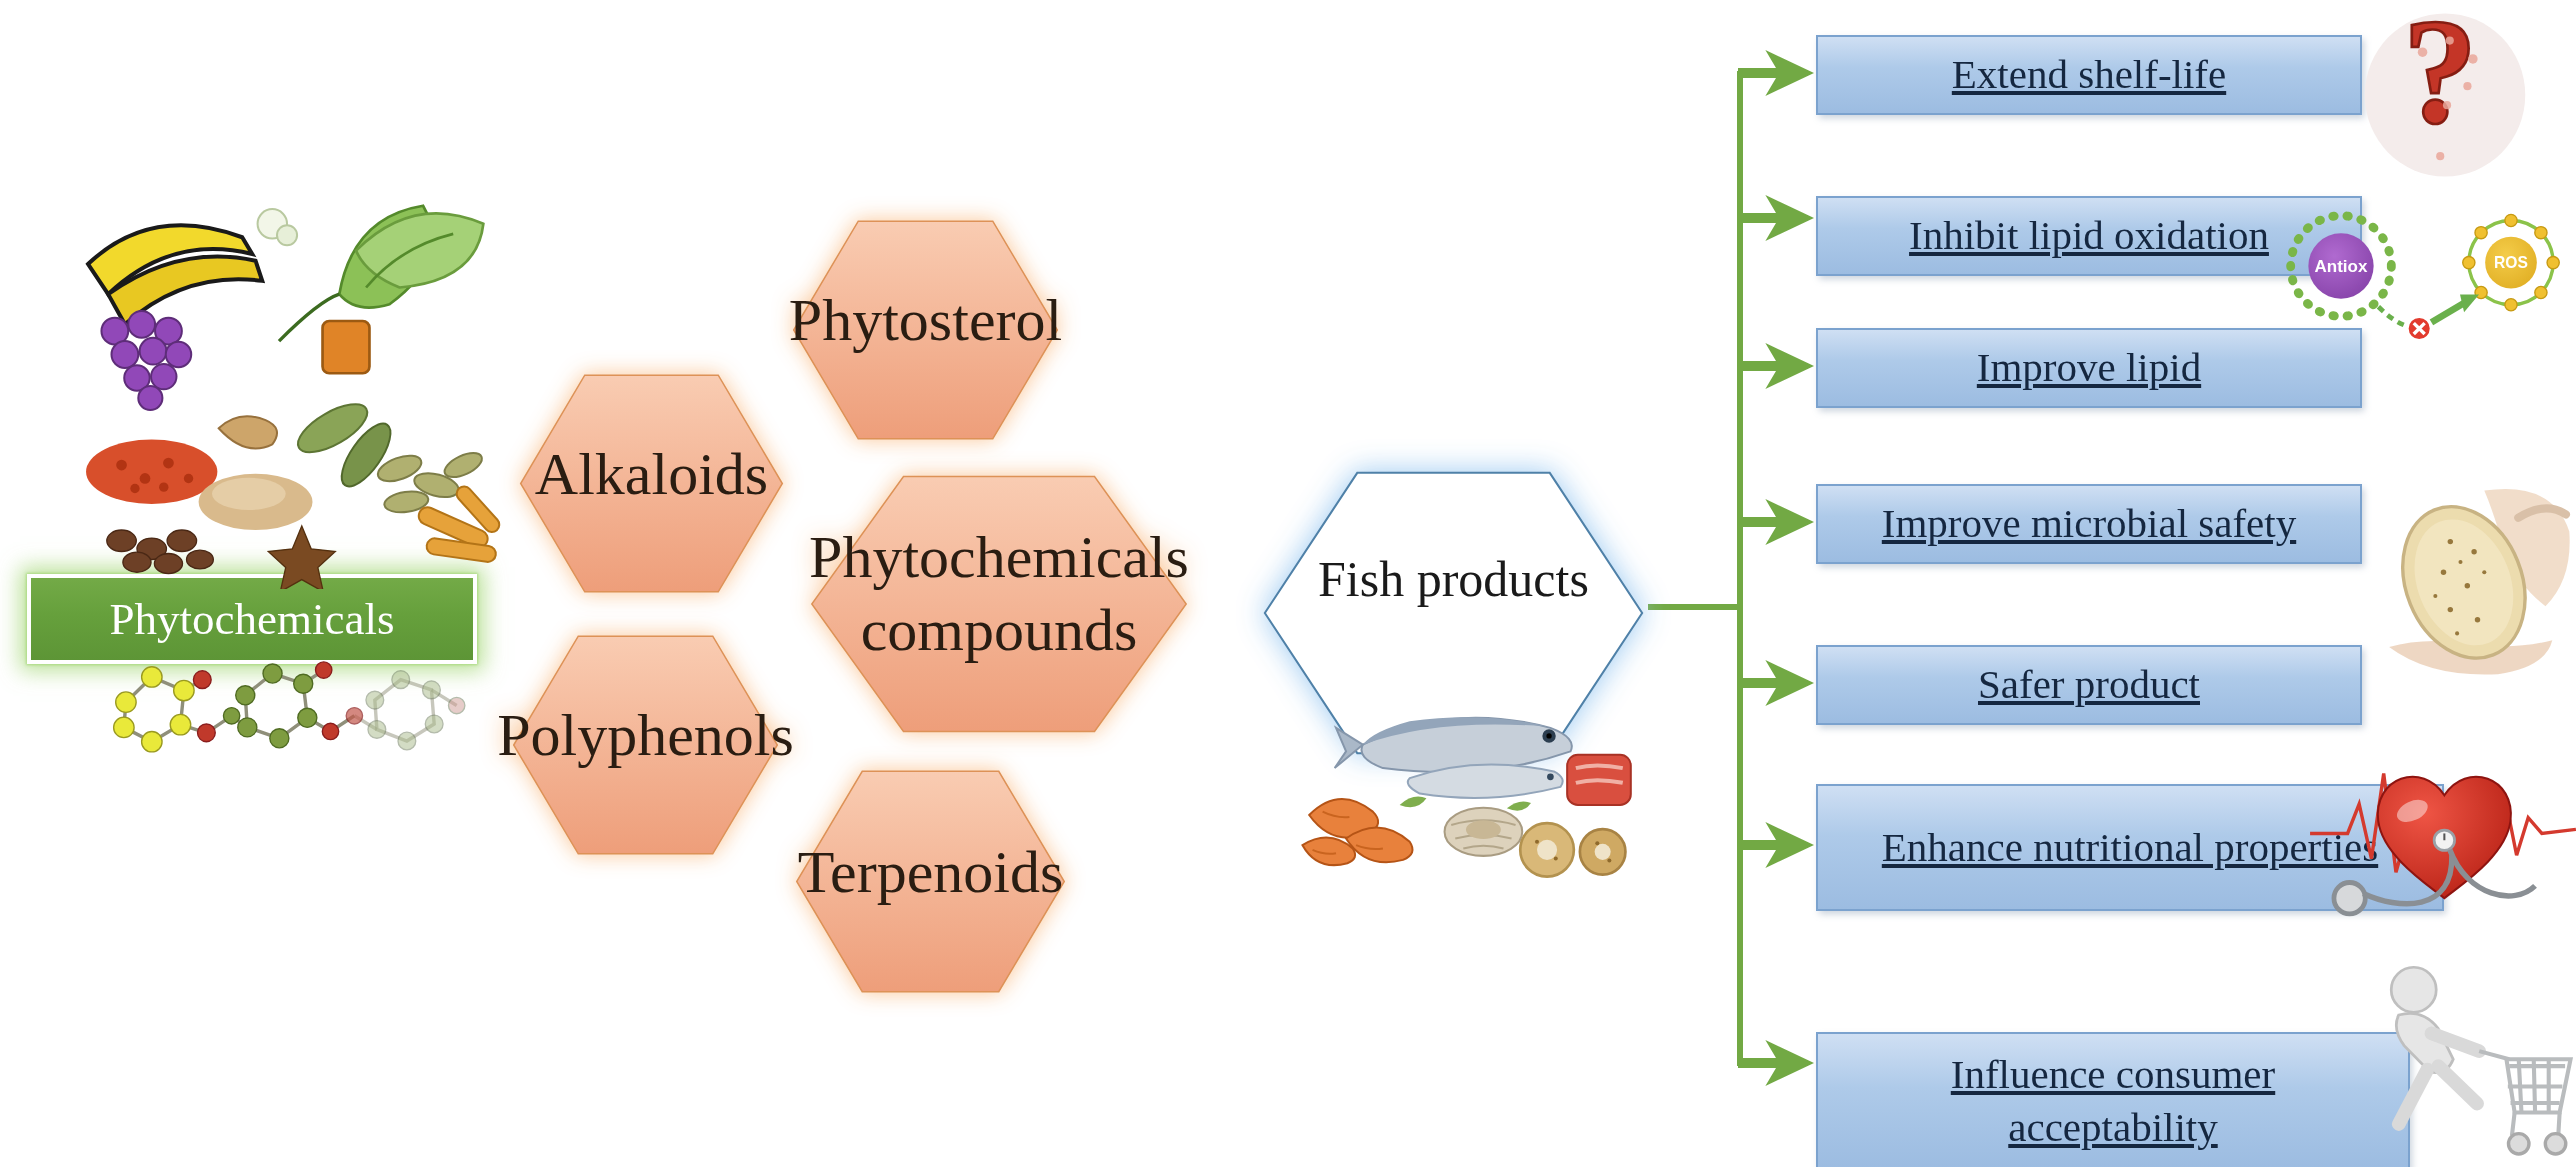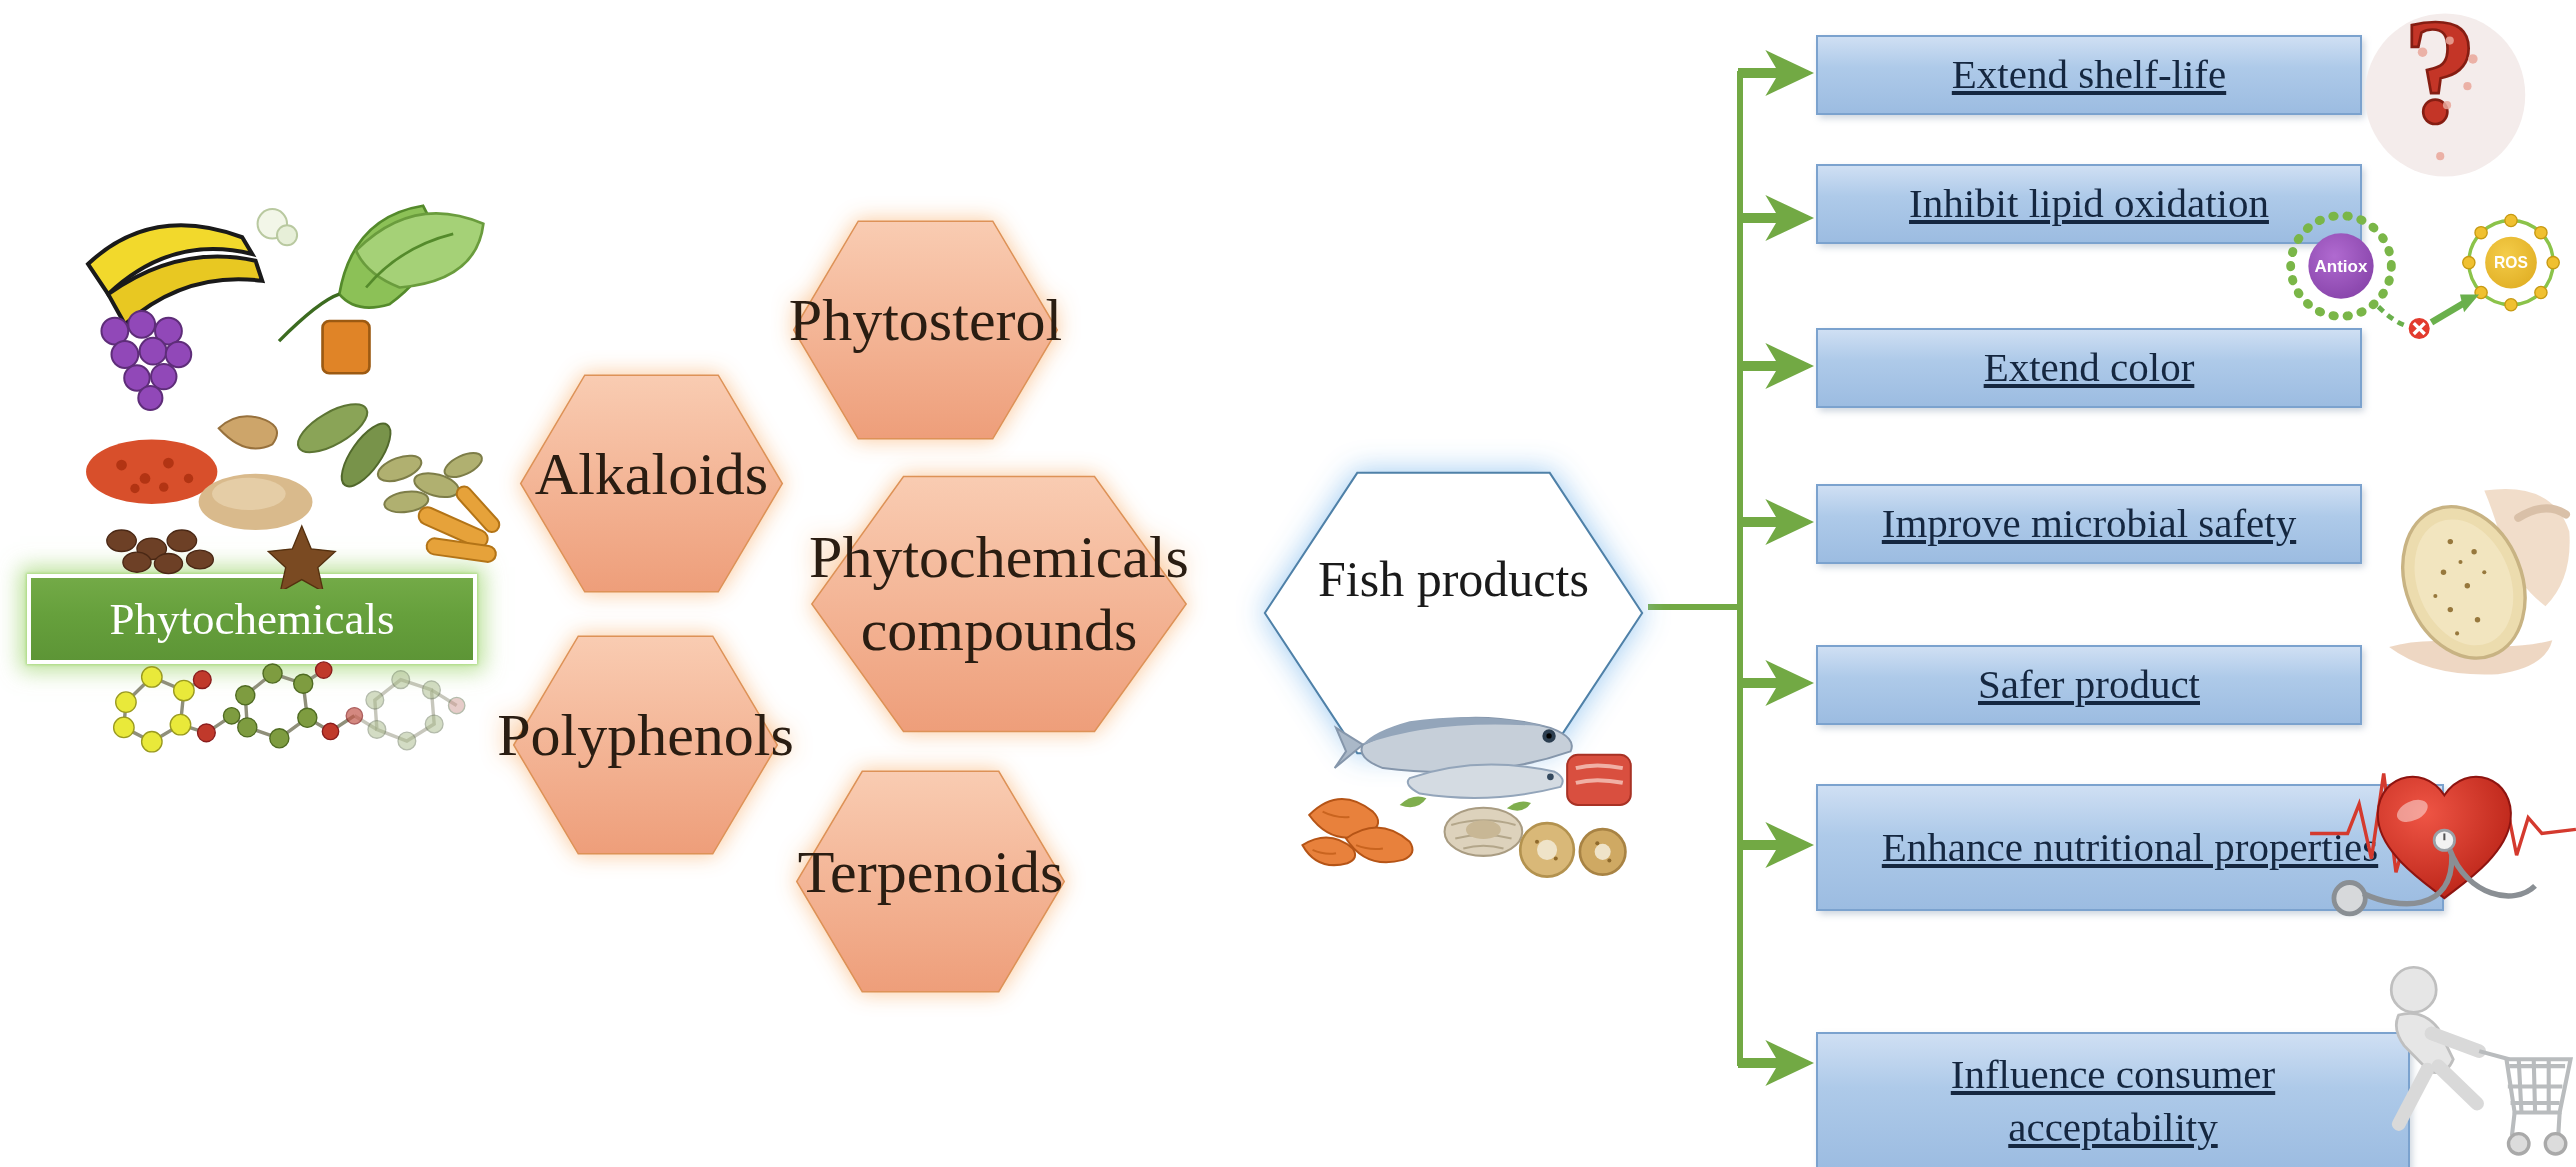--- a/index.html
+++ b/index.html
@@ -284,25 +284,25 @@
   <div class="garrow" style="top:193px"></div>
   <div class="garrow" style="top:341px"></div>
   <div class="garrow" style="top:497px"></div>
   <div class="garrow" style="top:658px"></div>
   <div class="garrow" style="top:820px"></div>
   <div class="garrow" style="top:1038px"></div>
 
   <div class="benefit" style="top:35px;height:76px">
     <span>Extend shelf-life</span>
   </div>
-  <div class="benefit" style="top:164px;height:76px">
+  <div class="benefit" style="top:196px;height:76px">
     <span>Inhibit lipid oxidation</span>
   </div>
   <div class="benefit" style="top:328px;height:76px">
-    <span>Extend color</span>
+    <span>Improve lipid</span>
   </div>
   <div class="benefit" style="top:484px;height:76px">
     <span>Improve microbial safety</span>
   </div>
   <div class="benefit" style="top:645px;height:76px">
     <span>Safer product</span>
   </div>
   <div class="benefit" style="top:784px;height:123px;padding:0 41px">
     <span>Enhance nutritional properties</span>
   </div>

